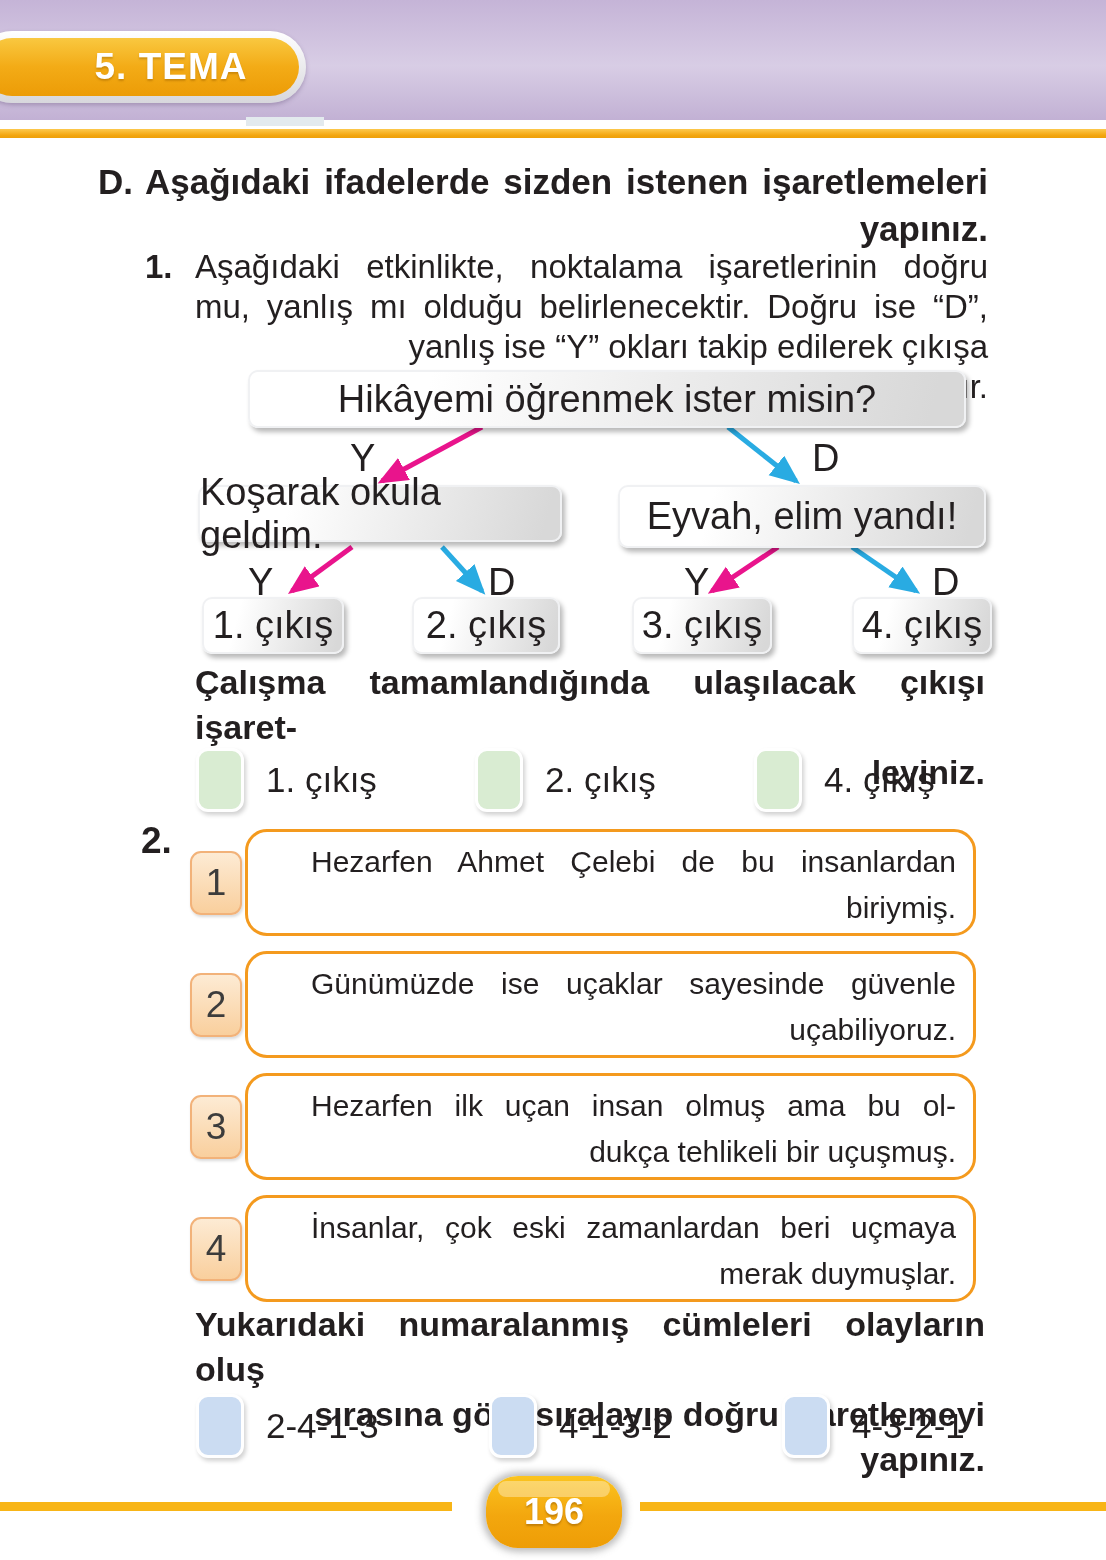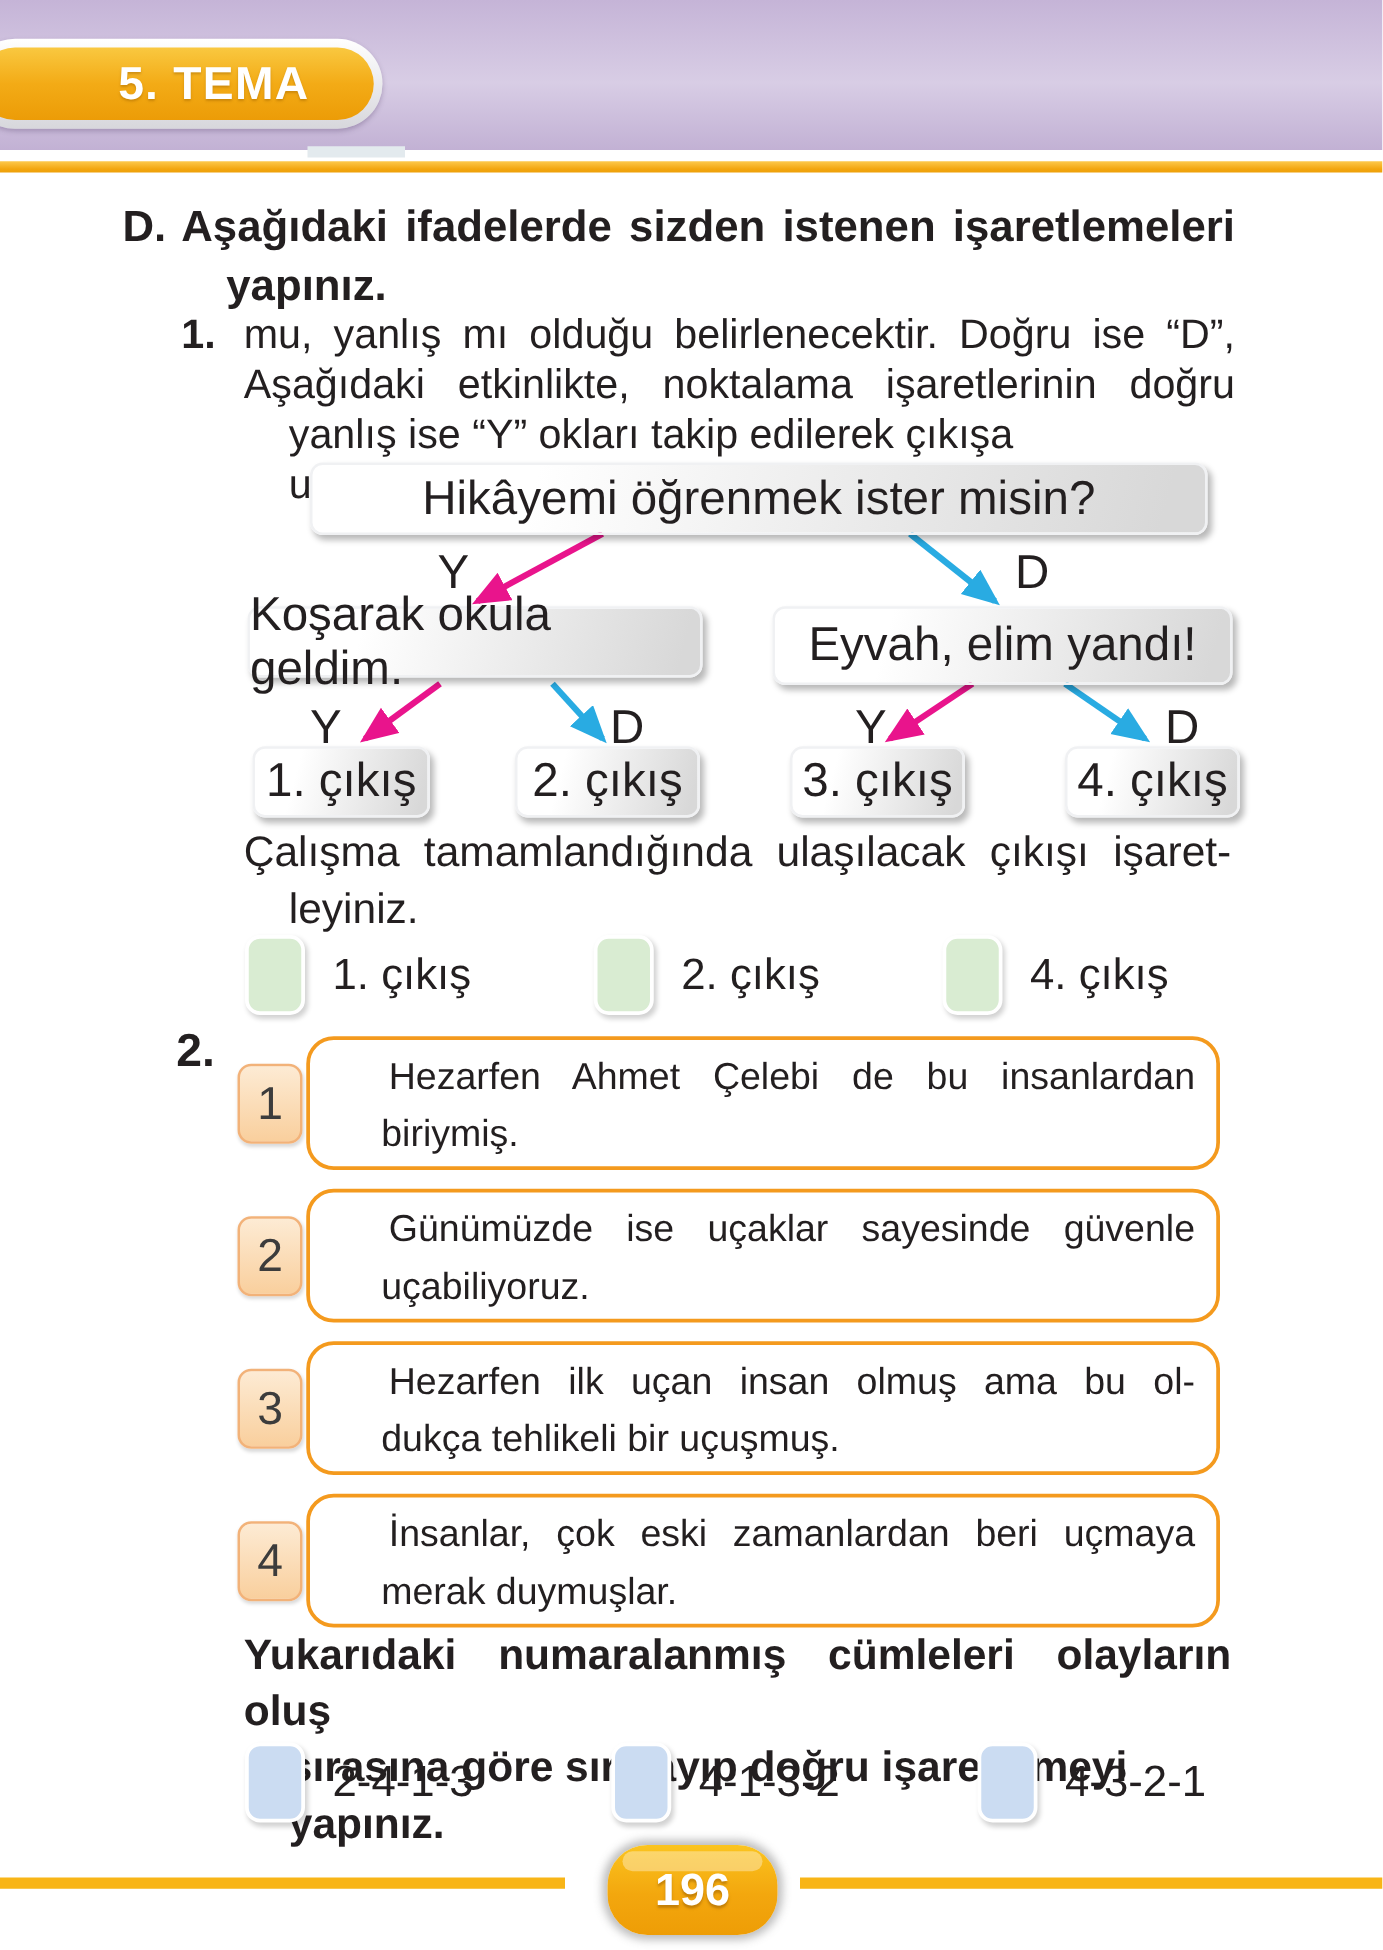--- a/index.html
+++ b/index.html
@@ -18,21 +18,21 @@
     background:linear-gradient(180deg,#f9c840 0%,#f3ab16 50%,#ec9c07 100%);
     display:flex;align-items:center;justify-content:center;}
   .tema-inner span{font-size:37px;font-weight:bold;color:#ffffff;letter-spacing:1px;
     text-shadow:0 2px 2px rgba(160,100,0,.45);padding-left:60px;}
   .header-tab{position:absolute;top:117px;left:246px;width:78px;height:9px;background:#e3eaee;}
   .top-rule{position:absolute;top:129px;left:0;width:1106px;height:9px;
     background:linear-gradient(180deg,#fdc94d 0%,#f3a60f 70%,#eda00a 100%);}
 
   
   .jline{display:block;text-align:justify;text-align-last:justify;}
-  .lline{display:block;text-align:left;margin-left:36px;}
+  .lline{display:block;text-align:right;margin-left:36px;}
 
   .heading-d{position:absolute;top:158px;left:98px;width:890px;display:flex;
     font-size:35px;font-weight:bold;line-height:47px;}
   .heading-d .dlabel{width:47px;flex:none;}
   .heading-d .htext{flex:1;}
 
   .item1{position:absolute;top:247px;left:145px;width:843px;display:flex;
     font-size:33px;line-height:40px;}
   .item1 .nlabel{width:50px;flex:none;font-weight:bold;}
   .item1 .ptext{flex:1;}
@@ -50,21 +50,21 @@
   .fc-exit1{left:12px;top:232px;width:142px;height:57px;}
   .fc-exit2{left:222px;top:232px;width:148px;height:57px;}
   .fc-exit3{left:442px;top:232px;width:140px;height:57px;}
   .fc-exit4{left:662px;top:232px;width:140px;height:57px;}
   .yd{position:absolute;font-size:38px;color:#231f20;}
   .arrows{position:absolute;top:0;left:0;pointer-events:none;}
   .arrow{stroke-width:5;fill:none;}
 
   
   .instruction1{position:absolute;top:660px;left:195px;width:790px;
-    font-size:34px;font-weight:normal;line-height:45px;}
+    font-size:34px;font-weight:bold;line-height:45px;}
   .options-row{position:absolute;display:flex;align-items:flex-start;}
   .options1{top:748px;left:196px;width:870px;}
   .options2{top:1394px;left:196px;width:910px;}
   .option{display:flex;align-items:center;}
   .options1 .option{width:279px;}
   .options2 .option{width:293px;}
   .checkbox{width:42px;height:58px;border-radius:12px;flex:none;
     border:3px solid #ffffff;box-shadow:2px 3px 4px rgba(0,0,0,.18);}
   .cb-green{background:#d9ecd2;}
   .cb-blue{background:#cbdcf2;}
@@ -120,22 +120,22 @@
     <span class="dlabel">D.</span>
     <div class="htext">
       <span class="jline">Aşağıdaki ifadelerde sizden istenen işaretlemeleri</span>
       <span class="lline">yapınız.</span>
     </div>
   </div>
 
   <div class="item1">
     <span class="nlabel">1.</span>
     <div class="ptext">
+      <span class="jline">Aşağıdaki etkinlikte, noktalama işaretlerinin doğru</span>
       <span class="jline">mu, yanlış mı olduğu belirlenecektir. Doğru ise “D”,</span>
-      <span class="jline">Aşağıdaki etkinlikte, noktalama işaretlerinin doğru</span>
       <span class="lline">yanlış ise “Y” okları takip edilerek çıkışa ulaşılacaktır.</span>
     </div>
   </div>
 
   <div class="flowchart">
     <svg class="arrows" width="810" height="292" viewBox="0 0 810 292">
       <defs>
         <marker id="ah-pink" markerWidth="7" markerHeight="6" refX="5" refY="2.5" orient="auto">
           <polygon points="0,0 6,2.5 0,5" fill="#E9148C"></polygon>
         </marker>

